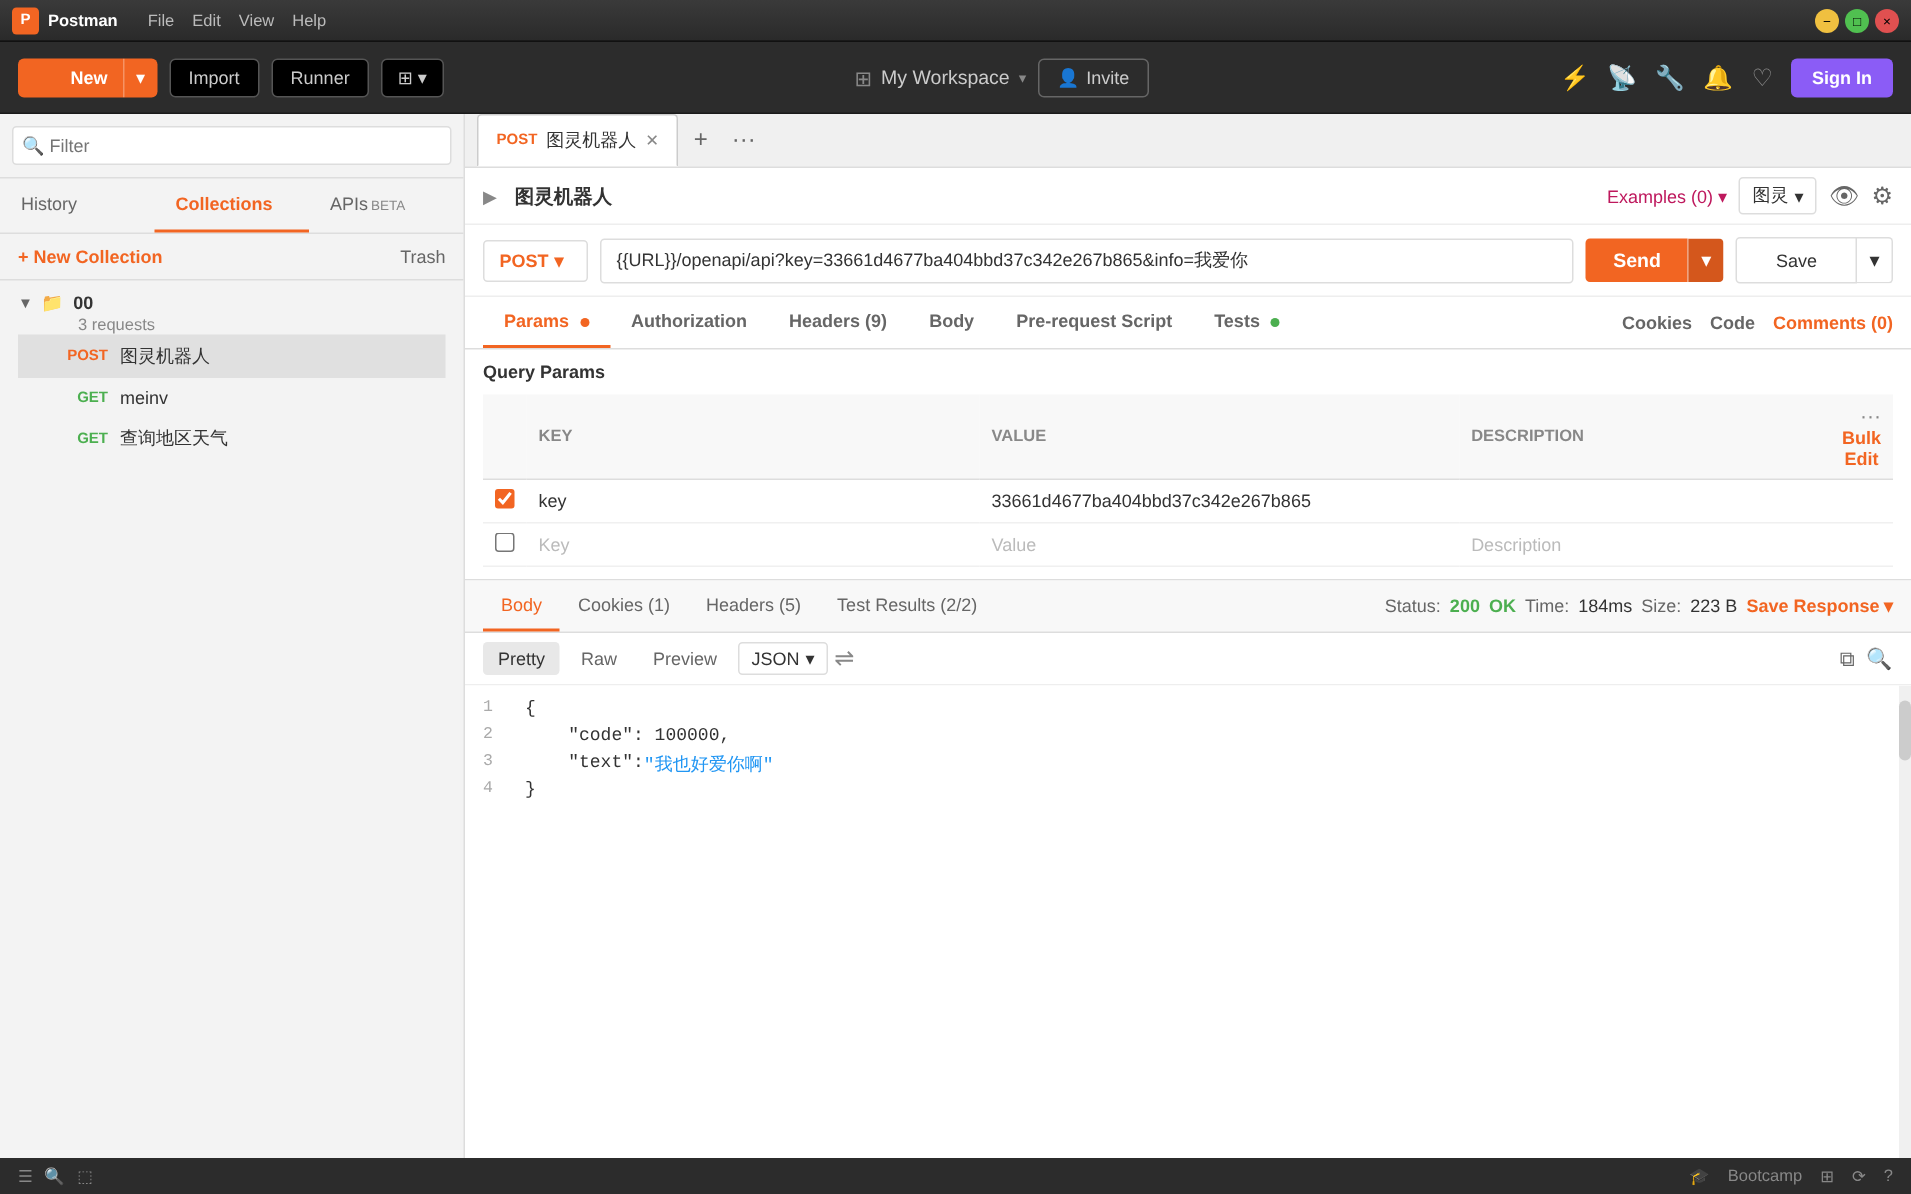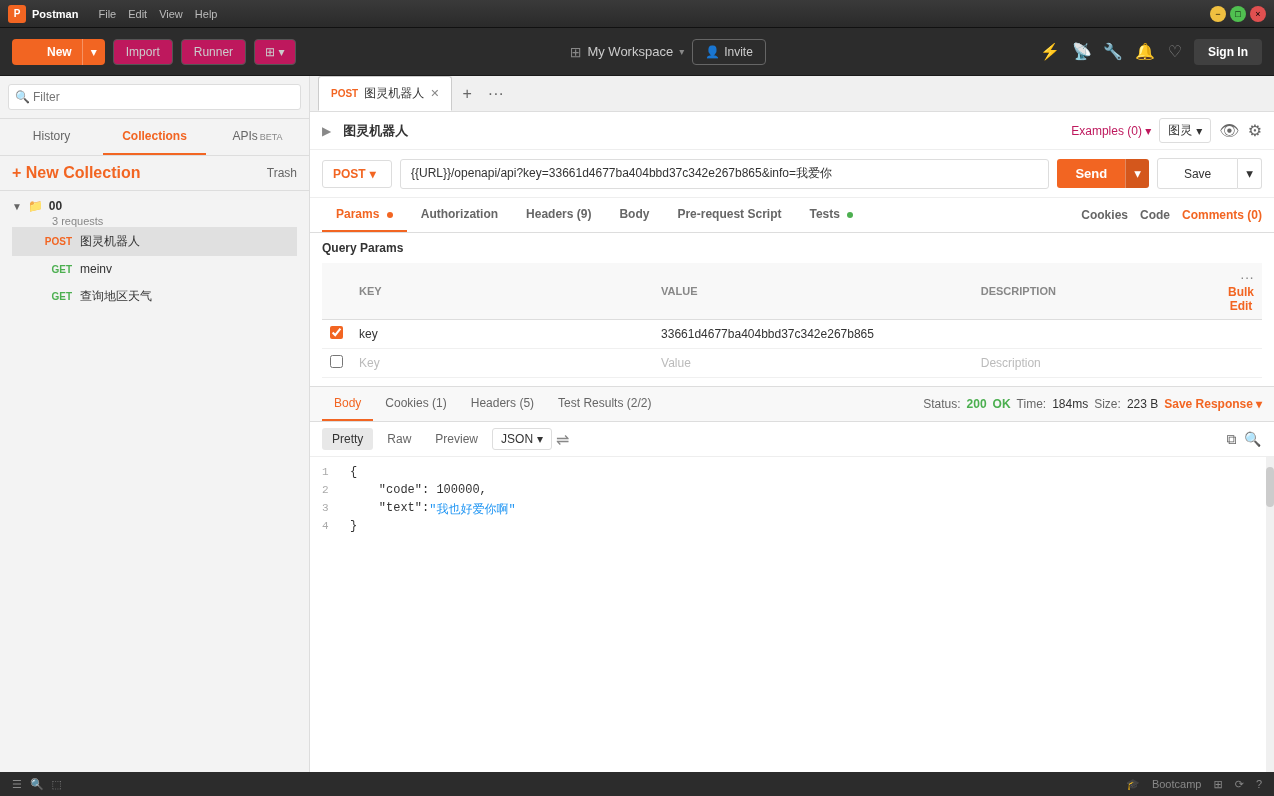--- a/index.html
+++ b/index.html
@@ -43,21 +43,21 @@
       color: white;
       border: none;
       border-radius: 4px;
       cursor: pointer;
       font-size: 12px;
       overflow: hidden;
     }
     .btn-new-label { padding: 6px 10px; font-weight: bold; margin-left: 25px; }
     .btn-new-arrow { padding: 6px 8px; border-left: 1px solid rgba(255,255,255,0.3); }
     .toolbar-btn {
-      background: #be185d;
+      background: #000000;
       color: #ccc;
       border: 1px solid #555;
       border-radius: 4px;
       padding: 5px 12px;
       cursor: pointer;
       font-size: 12px;
     }
     .workspace-center {
       flex: 1;
       display: flex;
@@ -83,21 +83,21 @@
       padding: 5px 12px;
       cursor: pointer;
       font-size: 12px;
       display: flex;
       align-items: center;
       gap: 4px;
     }
     .toolbar-icons { display: flex; align-items: center; gap: 12px; margin-left: auto; }
     .toolbar-icon-btn { background: none; border: none; color: #888; cursor: pointer; font-size: 16px; }
     .sign-in-btn {
-      background: #404040;
+      background: #8b5cf6;
       color: white;
       border: none;
       border-radius: 4px;
       padding: 6px 14px;
       cursor: pointer;
       font-size: 12px;
       font-weight: bold;
     }
 
     
@@ -133,21 +133,21 @@
       transform: translateY(-50%);
       color: #888;
       font-size: 12px;
     }
     .sidebar-tabs {
       display: flex;
       border-bottom: 1px solid #ddd;
     }
     .sidebar-tab {
       flex: 1;
-      text-align: center;
+      text-align: left;
       padding: 10px 14px;
       font-size: 12px;
       color: #666;
       cursor: pointer;
       border-bottom: 2px solid transparent;
     }
     .sidebar-tab.active {
       color: #f26522;
       border-bottom: 2px solid #f26522;
       font-weight: 600;
@@ -162,21 +162,21 @@
       align-items: center;
       justify-content: space-between;
       padding: 8px 12px;
       border-bottom: 1px solid #ddd;
     }
     .new-collection-btn {
       background: none;
       border: none;
       color: #f26522;
       cursor: pointer;
-      font-size: 16px;
+      font-size: 12px;
       font-weight: 600;
     }
     .trash-btn {
       background: none;
       border: none;
       color: #666;
       cursor: pointer;
       font-size: 12px;
     }
     .sidebar-content { flex: 1; overflow-y: auto; }

